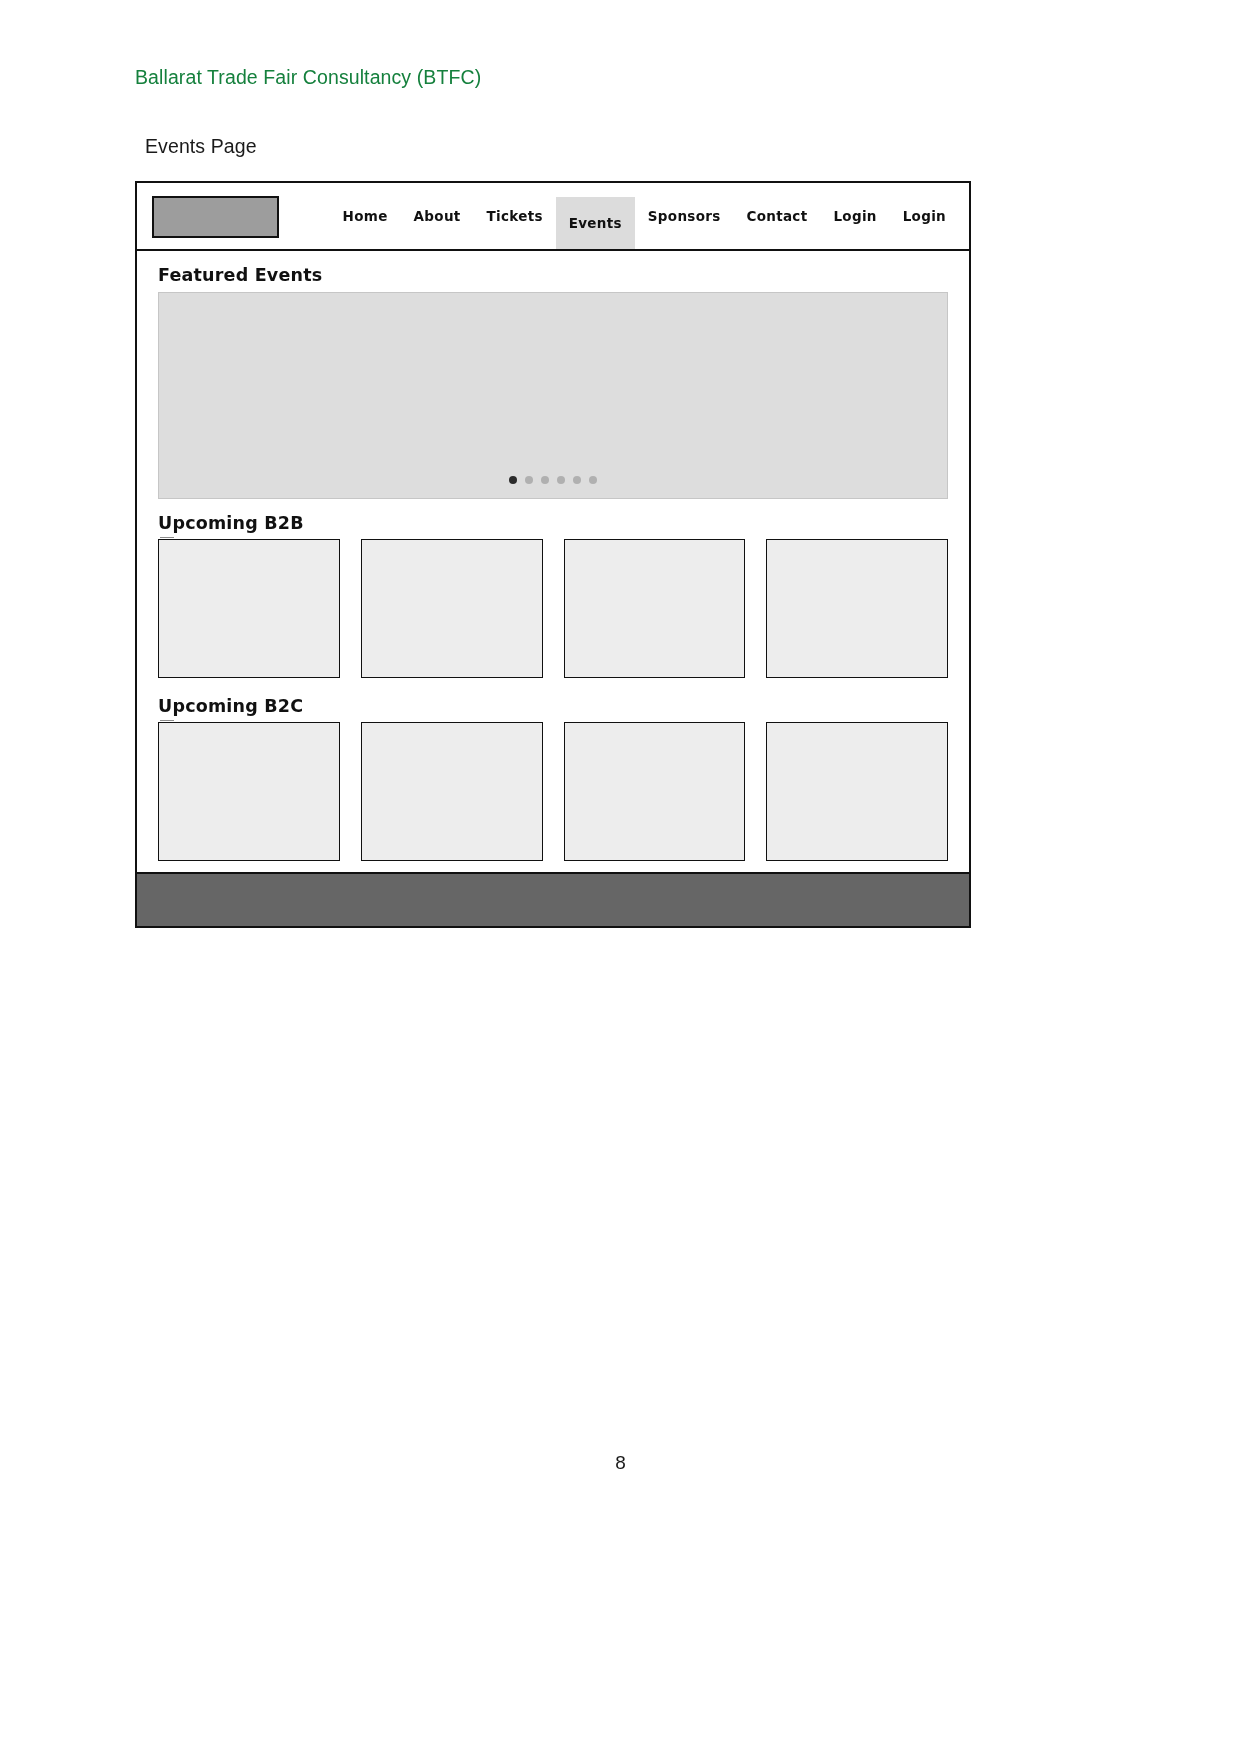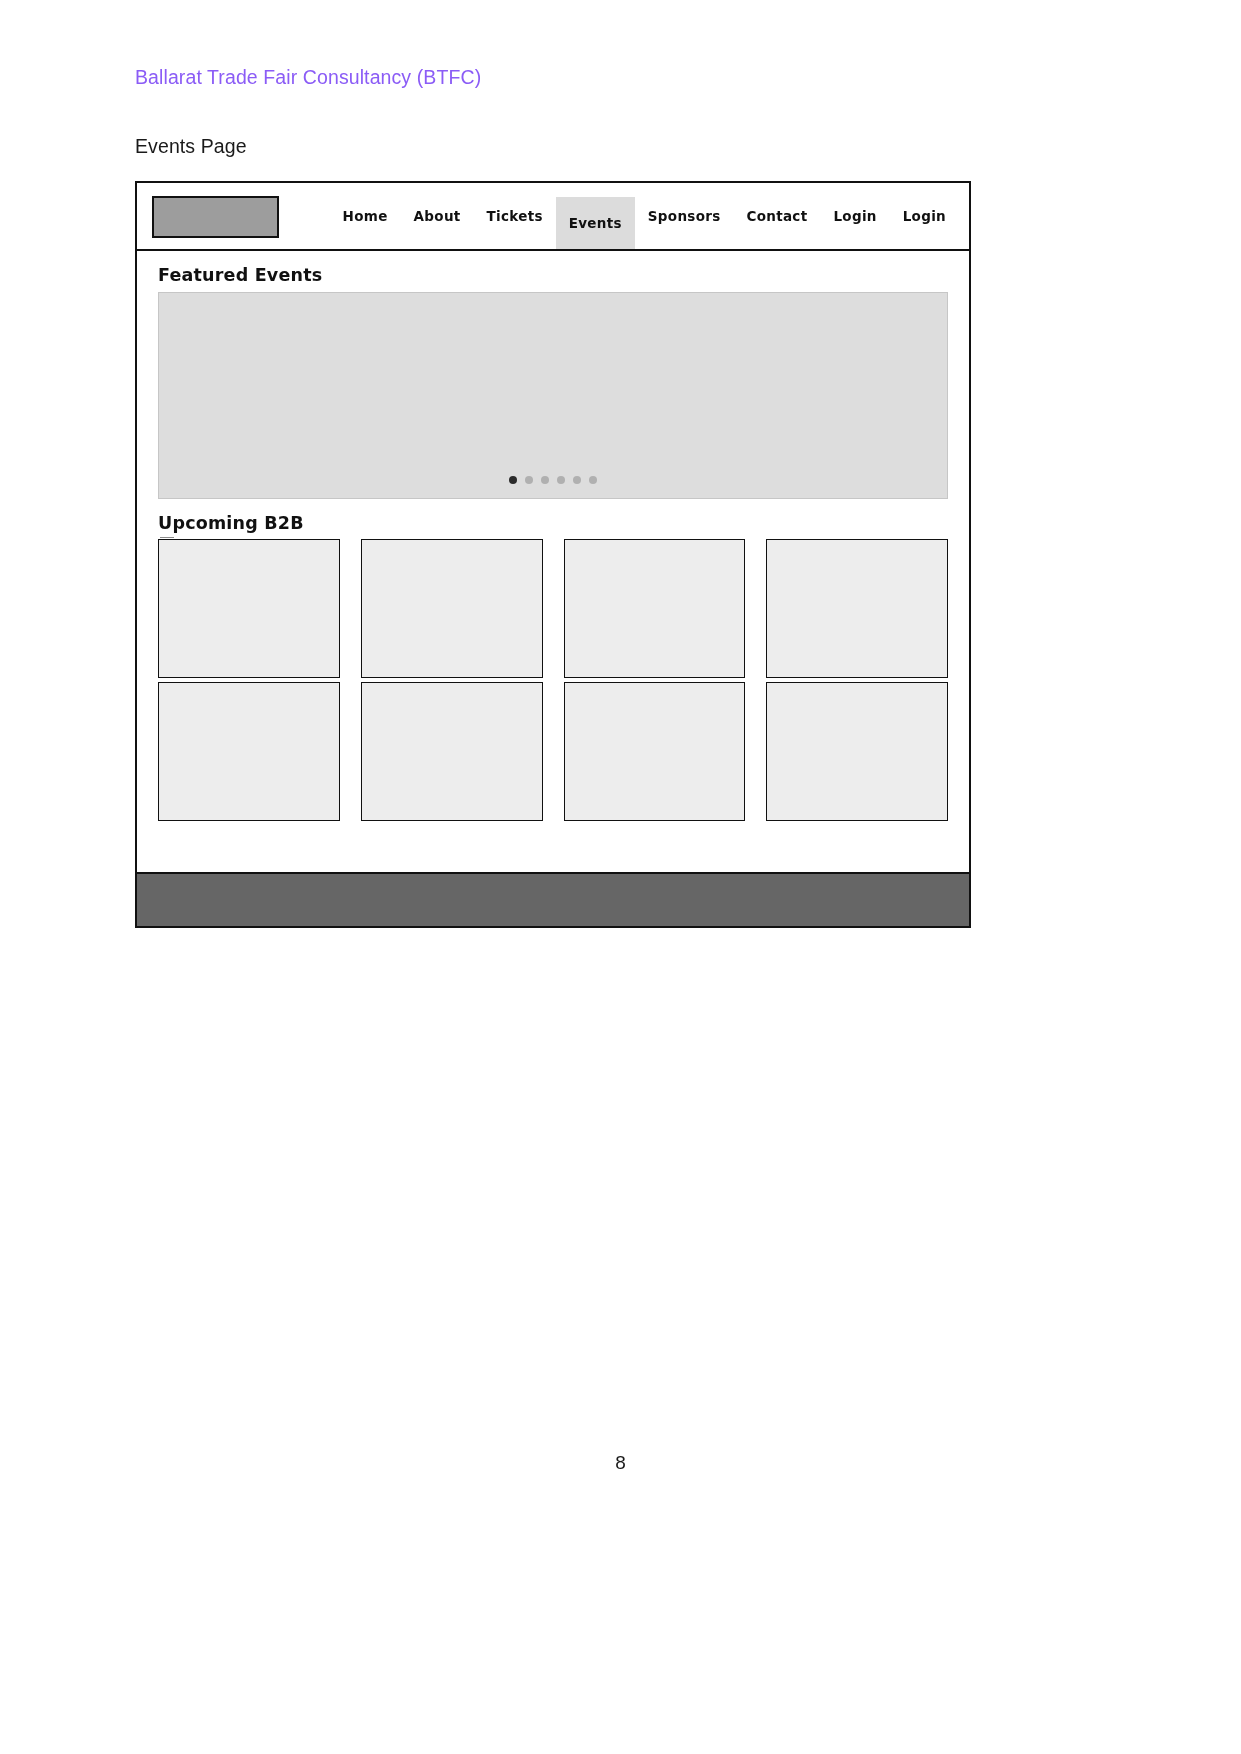--- a/index.html
+++ b/index.html
@@ -15,27 +15,27 @@
     -webkit-font-smoothing: antialiased;
   }
 
   
   .doc-title {
     position: absolute;
     left: 135px;
     top: 66px;
     font-family: "Liberation Sans", sans-serif;
     font-size: 19.5px;
-    color: #8b5cf6;
+    color: #15803d;
     letter-spacing: 0.1px;
     white-space: nowrap;
   }
   .doc-subtitle {
     position: absolute;
-    left: 135px;
+    left: 145px;
     top: 135px;
     font-family: "Liberation Sans", sans-serif;
     font-size: 19.5px;
     color: #1a1a1a;
     letter-spacing: 0.1px;
     white-space: nowrap;
   }
   .page-number {
     position: absolute;
     left: 0;
@@ -257,20 +257,21 @@
 
     <div class="section-heading with-rule">Upcoming B2B</div>
 
     <div class="card-row">
       <div class="card"></div>
       <div class="card"></div>
       <div class="card"></div>
       <div class="card"></div>
     </div>
 
+    <div class="section-heading with-rule">Upcoming B2C</div>
 
     <div class="card-row">
       <div class="card"></div>
       <div class="card"></div>
       <div class="card"></div>
       <div class="card"></div>
     </div>
 
   </div>
 

